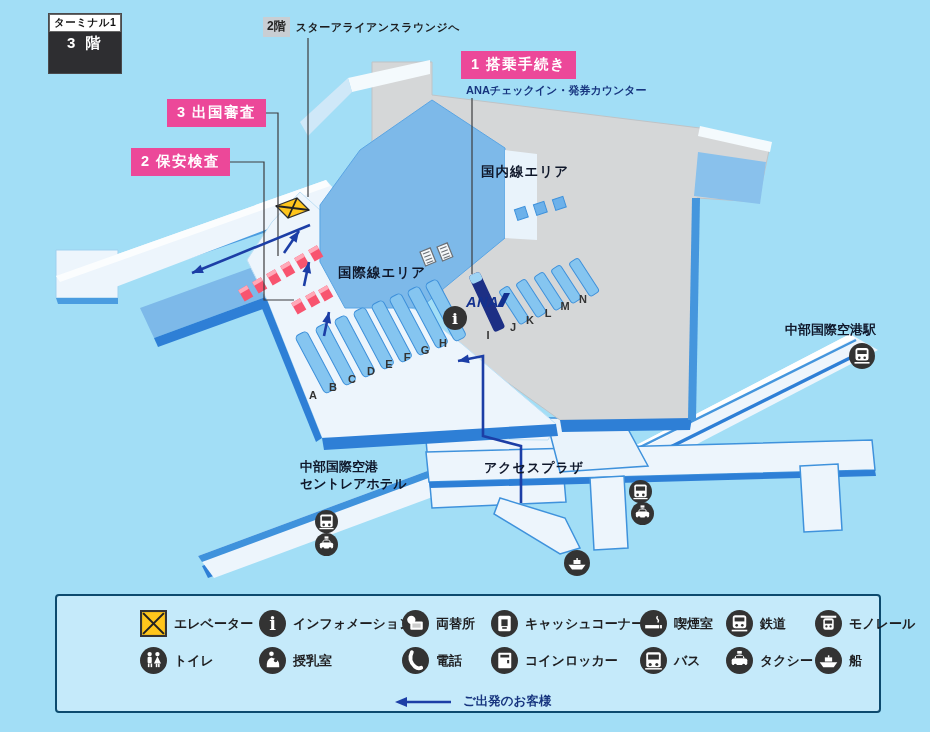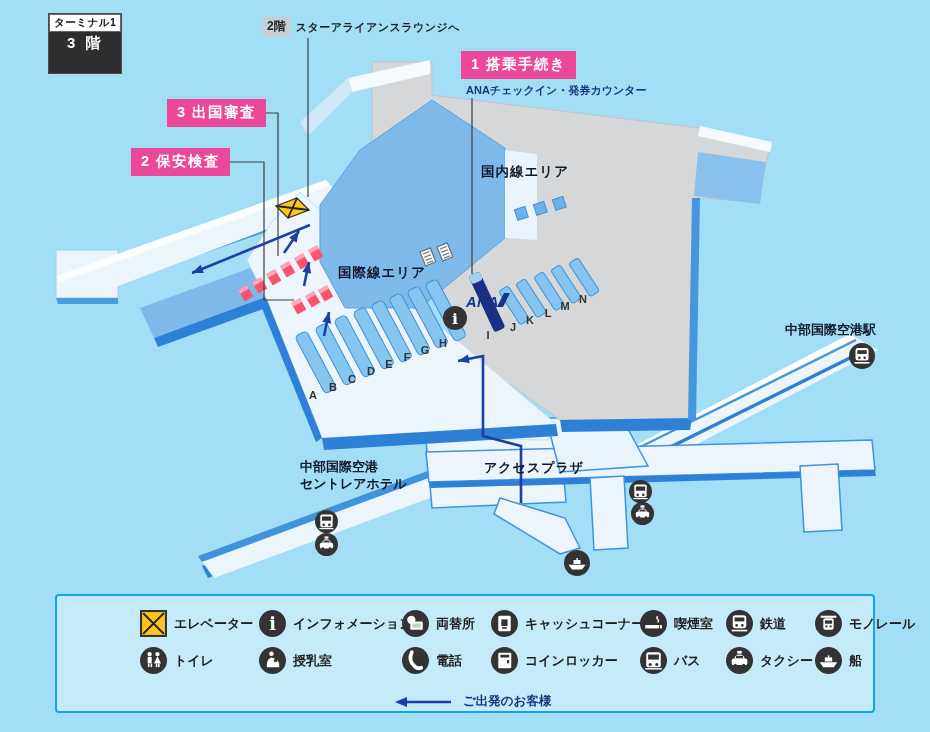--- a/index.html
+++ b/index.html
@@ -29,21 +29,21 @@
   .maplabel{color:#0f172a;font-weight:bold;white-space:nowrap;z-index:3;}
   .lb-domestic{left:481px;top:163px;font-size:13.5px;letter-spacing:1px;}
   .lb-intl{left:338px;top:264px;font-size:13.5px;letter-spacing:1px;}
   .lb-station{left:785px;top:321px;font-size:13px;}
   .lb-hotel{left:300px;top:458px;font-size:13px;line-height:17px;}
   .lb-plaza{left:484px;top:459px;font-size:13px;letter-spacing:1px;}
   
   .mapicon{position:absolute;z-index:4;line-height:0;}
   
   .legend{left:55px;top:594px;width:816px;height:115px;background:#c5eafa;
-          border:2px solid #0ea5e9;border-radius:4px;z-index:2;}
+          border:2px solid #0c4a6e;border-radius:4px;z-index:2;padding-left:6px;}
   .legend-item{position:absolute;display:flex;align-items:center;gap:7px;height:27px;}
   .legend-item .lbl{font-size:13px;color:#1e1e20;font-weight:bold;white-space:nowrap;}
   .depart-note{position:absolute;left:338px;top:97px;display:flex;align-items:center;gap:12px;text-align:right;}
   .depart-note .lbl{font-size:12.5px;color:#17357f;font-weight:bold;}
 </style>
 </head>
 <body>
 
 <div class="stage">
 

